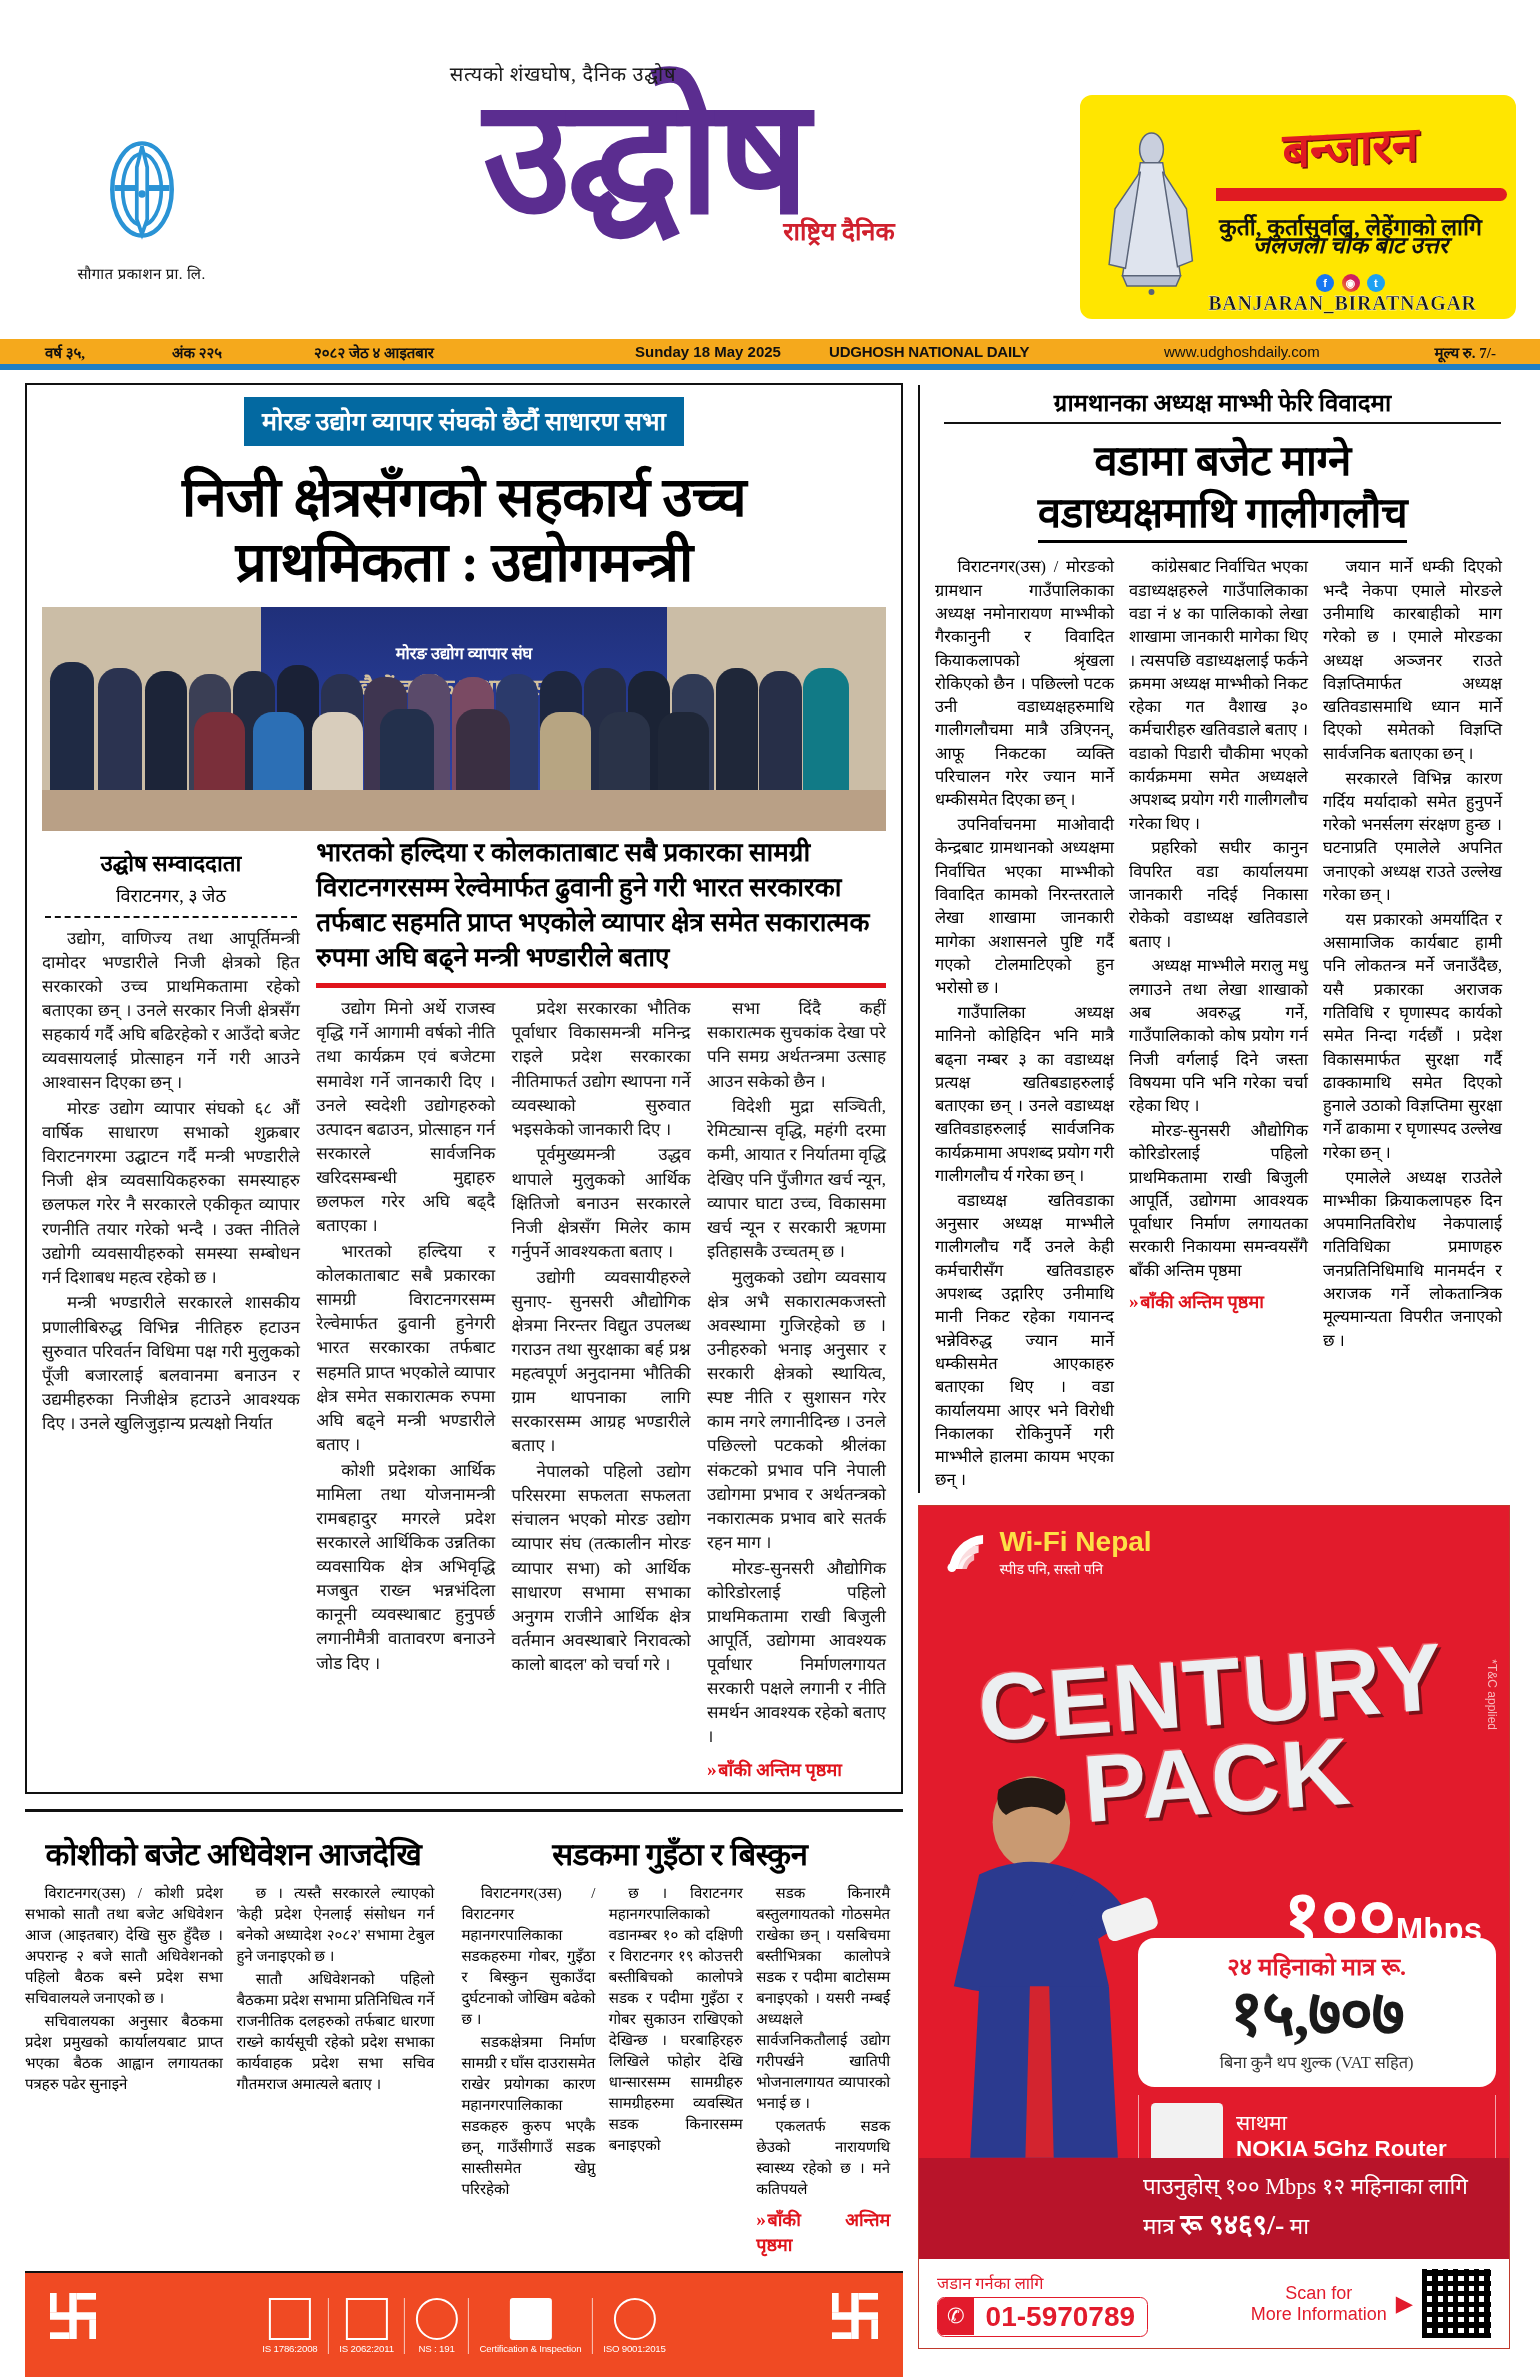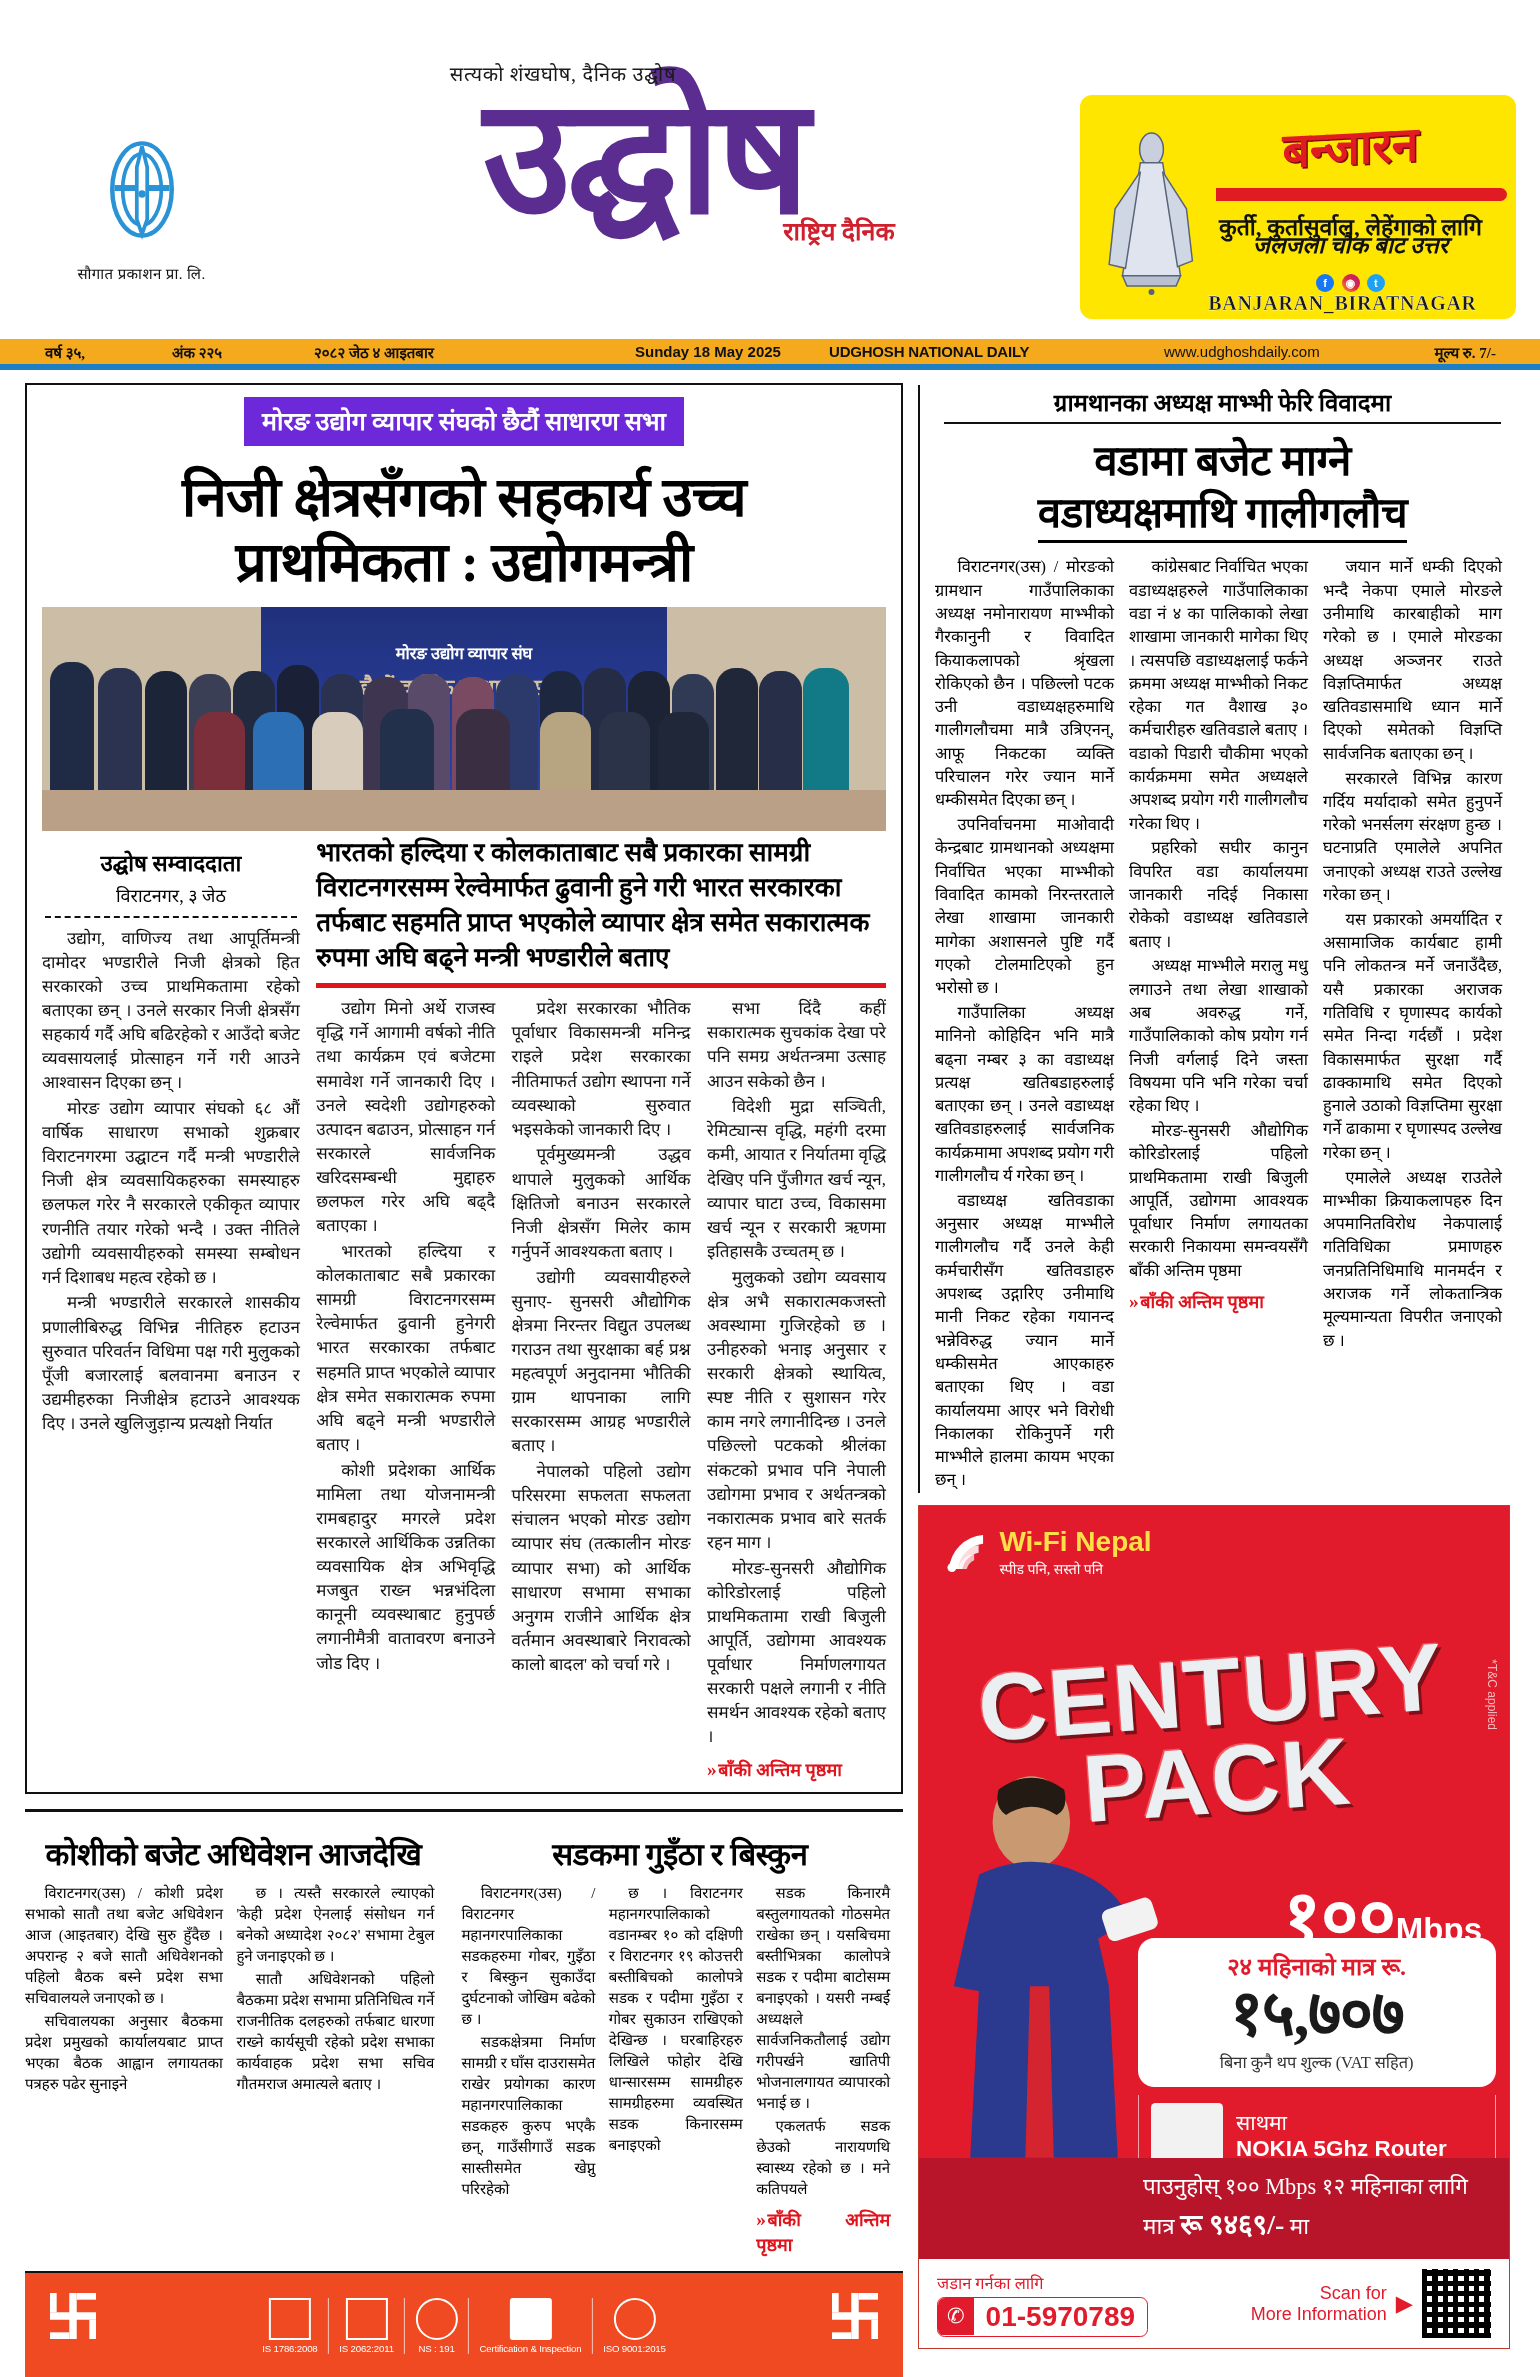--- a/index.html
+++ b/index.html
@@ -101,21 +101,21 @@
 
   
   .content { position:relative; padding:13.4px 25px 0 25px; }
   .cols { display:flex; gap:0; }
   .leftzone { width:878px; }
   .rightzone { width:592px; margin-left:15px; }
 
   .boxframe { border:2.2px solid #111; padding:12px 15px 7.5px 15px; }
 
   .kicker {
-    background:#6d28d9; color:#fff; font-size:25px; font-weight:bold;
+    background:#0369a1; color:#fff; font-size:25px; font-weight:bold;
     text-align:center; padding:6px 18px 9px 18px; display:inline-block;
     border-bottom:2.2px solid #fff;
   }
   .kicker-wrap { text-align:center; }
   .lead-head {
     font-size:55px; font-weight:bold; line-height:1.18; text-align:center;
     color:#000; margin:18px 7.5px 7.5px 7.5px; letter-spacing:-0.7px;
   }
   .lead-photo {
     width:100%; height:224px; margin-top:10.4px; position:relative;
@@ -237,21 +237,21 @@
   .wifi-bot { background:#fff; display:flex; align-items:center; padding:10.4px 18px; gap:15px;}
   .jadan { color:#e21b2c; font-size:16.4px; }
   .phonepill {
     border:1.5px solid #e21b2c; border-radius:7.5px; display:flex; align-items:center;
     overflow:hidden; margin-top:3px;
   }
   .phicon { background:#e21b2c; color:#fff; padding:6px 9px; font-size:21px; }
   .phnum { color:#e21b2c; font-size:28px; font-weight:bold; padding:3px 12px;
            font-family:"Liberation Sans",sans-serif;}
   .scanblk { margin-left:auto; display:flex; align-items:center; gap:9px; }
-  .scantxt { color:#e21b2c; font-size:18px; text-align:right; line-height:1.15;
+  .scantxt { color:#e21b2c; font-size:18px; text-align:center; line-height:1.15;
              font-family:"Liberation Sans",sans-serif;}
   .qr { width:69px; height:69px; background:
         repeating-linear-gradient(0deg,#000 0 5.2px,#fff 5.2px 10.4px),
         repeating-linear-gradient(90deg,#000 0 5.2px,transparent 5.2px 10.4px);
         background-blend-mode:multiply; }
 
   
   .bajrang {
     margin-top:12px; width:878px; background:#f04a23; position:relative;
     height:335px; overflow:hidden; border-top:2.2px solid #111;

